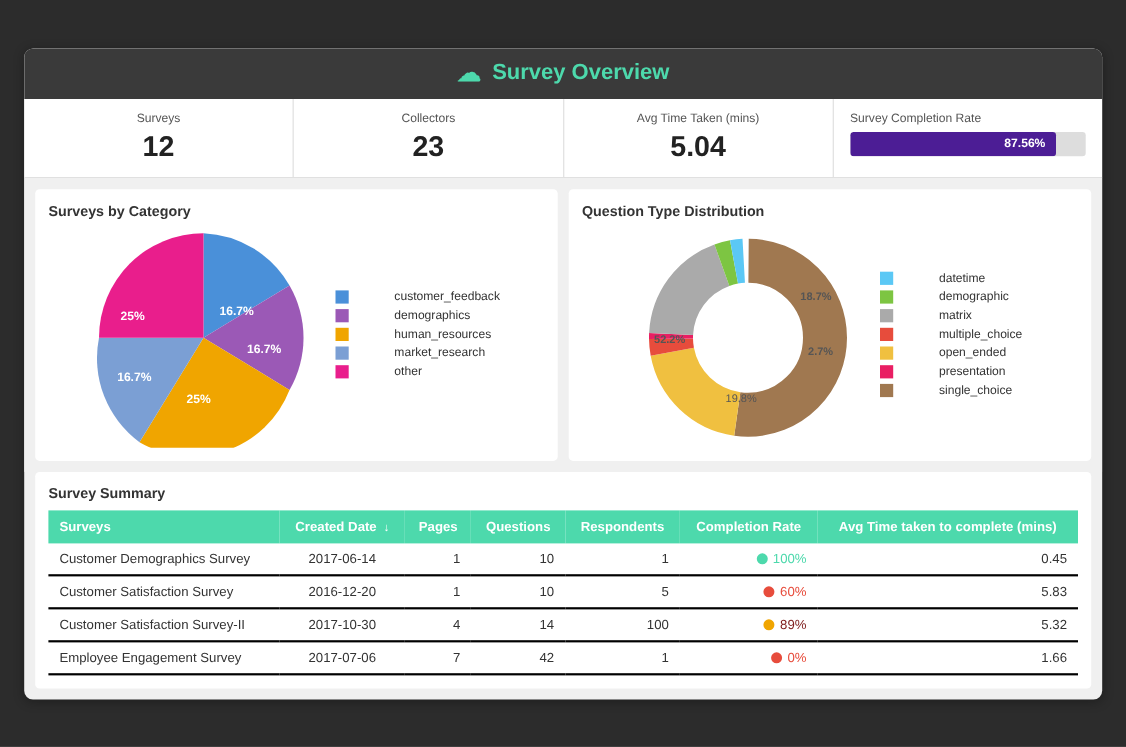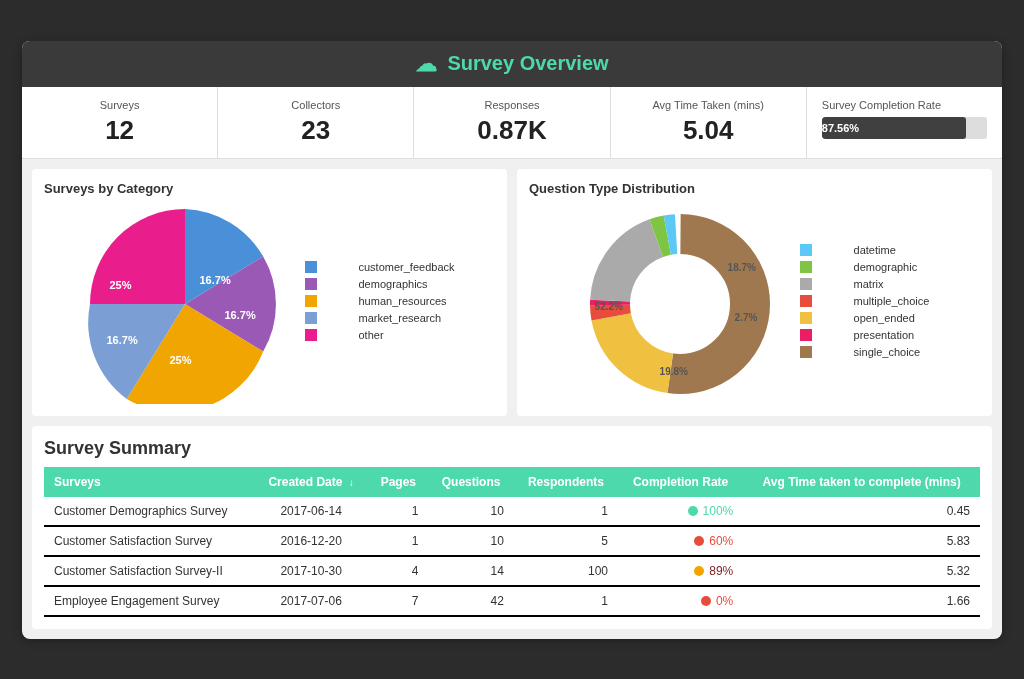--- a/index.html
+++ b/index.html
@@ -59,25 +59,26 @@
     .stat-card.completion { text-align: left; padding: 12px 15px; }
     .completion-bar-bg {
       background: #ddd;
       border-radius: 3px;
       height: 22px;
       margin-top: 6px;
       position: relative;
       overflow: hidden;
     }
     .completion-bar-fill {
-      background: #404040;
+      background: #4c1d95;
       height: 100%;
       border-radius: 3px;
       display: flex;
       align-items: center;
+      justify-content: flex-end;
       padding-right: 10px;
     }
     .completion-bar-text {
       font-size: 11px;
       font-weight: bold;
       color: #fff;
     }
     .charts-row {
       display: flex;
       gap: 0;
@@ -127,21 +128,21 @@
       flex-shrink: 0;
     }
     
     .summary-section {
       background: #fff;
       margin: 0 10px 10px 10px;
       border-radius: 4px;
       padding: 12px;
     }
     .summary-title {
-      font-size: 18px;
+      font-size: 13px;
       font-weight: bold;
       color: #333;
       margin-bottom: 8px;
     }
     table {
       width: 100%;
       border-collapse: collapse;
       font-size: 12px;
     }
     thead tr {
@@ -190,24 +191,20 @@
   </div>
 
   <div class="stats-row">
     <div class="stat-card">
       <div class="stat-label">Surveys</div>
       <div class="stat-value">12</div>
     </div>
     <div class="stat-card">
       <div class="stat-label">Collectors</div>
       <div class="stat-value">23</div>
-    </div>
-    <div class="stat-card">
-      <div class="stat-label">Responses</div>
-      <div class="stat-value">0.87K</div>
     </div>
     <div class="stat-card">
       <div class="stat-label">Avg Time Taken (mins)</div>
       <div class="stat-value">5.04</div>
     </div>
     <div class="stat-card completion">
       <div class="stat-label">Survey Completion Rate</div>
       <div class="completion-bar-bg">
         <div class="completion-bar-fill" style="width:87.56%">
           <span class="completion-bar-text">87.56%</span>
@@ -286,21 +283,21 @@
 
             <circle cx="100" cy="100" r="70" fill="none" stroke="#7dc542" stroke-width="40" stroke-dasharray="11.43 428.39" stroke-dashoffset="-305.13"></circle>
 
             <circle cx="100" cy="100" r="70" fill="none" stroke="#5bc8f5" stroke-width="40" stroke-dasharray="8.80 431.02" stroke-dashoffset="-316.56"></circle>
 
             <circle cx="100" cy="100" r="45" fill="white"></circle>
           </svg>
           
           <div style="position:absolute;top:0;left:0;width:200px;height:200px;">
             <span style="position:absolute;top:78px;left:15px;font-size:10px;font-weight:bold;color:#555;margin-top:19px;">52.2%</span>
-            <span style="position:absolute;top:162px;left:80px;font-size:10px;font-weight:bold;color:#555;">19.8%</span>
+            <span style="position:absolute;top:150px;left:80px;font-size:10px;font-weight:normal;color:#555;">19.8%</span>
             <span style="position:absolute;top:58px;left:148px;font-size:10px;font-weight:bold;color:#555;">18.7%</span>
             <span style="position:absolute;top:108px;left:155px;font-size:10px;font-weight:bold;color:#555;">2.7%</span>
           </div>
         </div>
         <div class="legend">
           <div class="legend-item">
             <div class="legend-color" style="background:#5bc8f5;"></div>
             <span>datetime</span>
           </div>
           <div class="legend-item">

